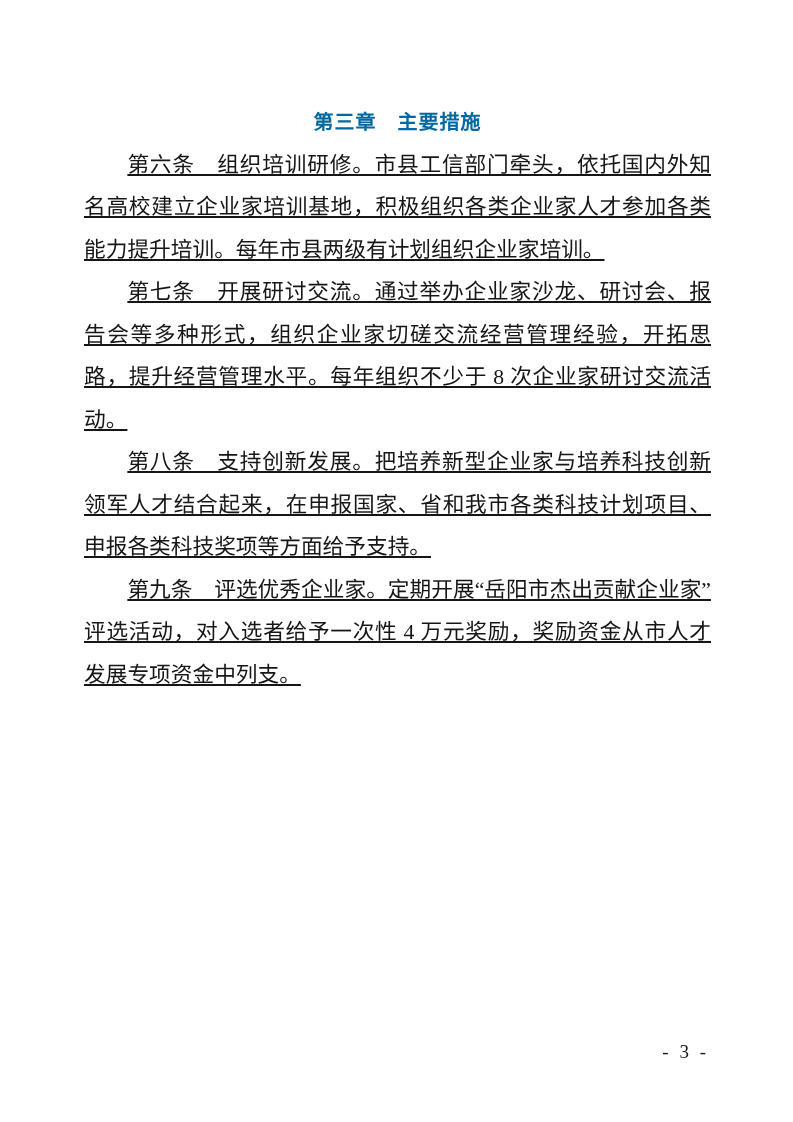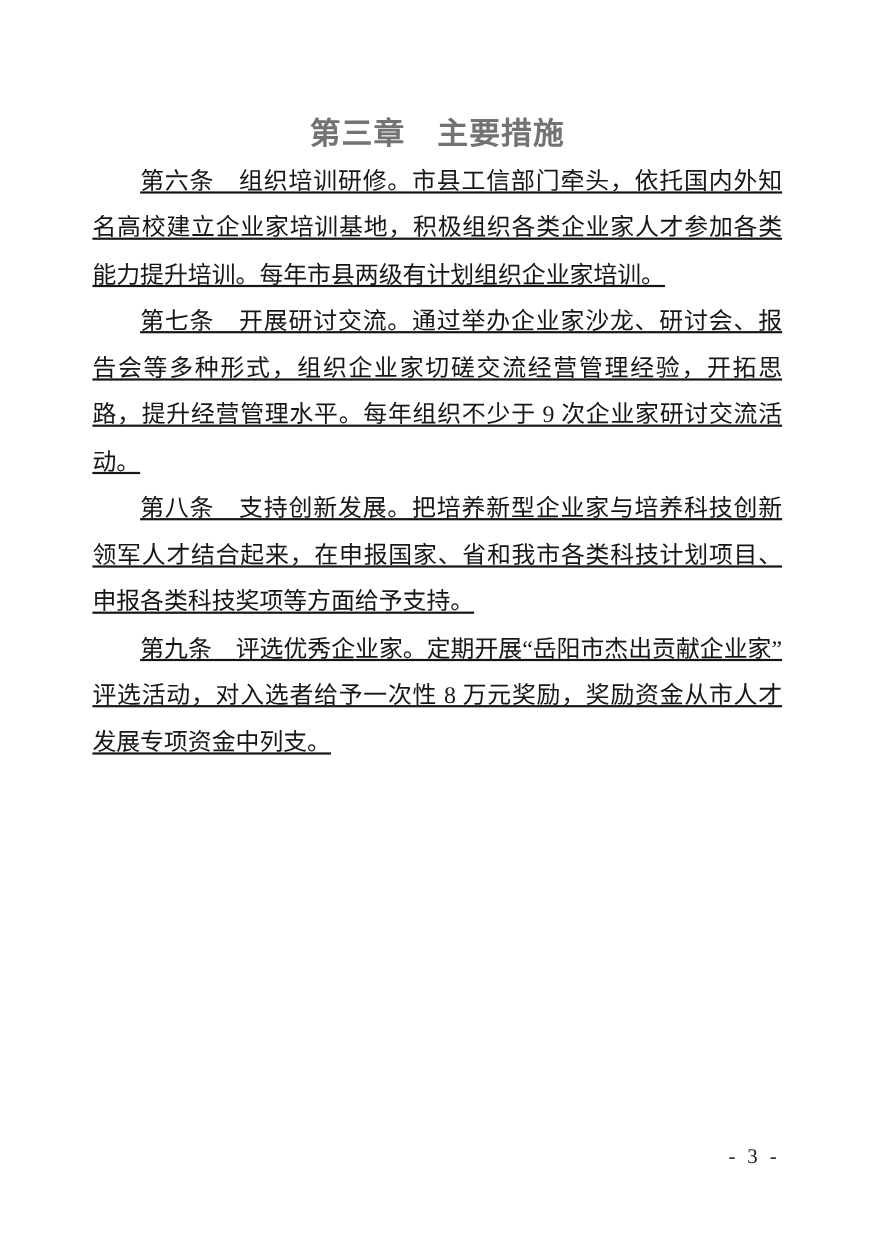--- a/index.html
+++ b/index.html
@@ -22,24 +22,24 @@
     width: 627px;
     font-family: "Liberation Serif", "DejaVu Serif", serif;
     font-size: 21.7px;
     line-height: 42.5px;
   }
   .chapter-title {
     margin: 0;
     text-align: center;
     font-family: "Liberation Sans", "DejaVu Sans", sans-serif;
     font-weight: 700;
-    font-size: 28px;
+    font-size: 20px;
     line-height: 42.5px;
     letter-spacing: 1px;
-    color: #737373;
+    color: #0369a1;
   }
   .article {
     margin: 0;
     text-indent: 2em;
     text-align: justify;
     text-justify: inter-ideograph;
     word-break: break-all;
     text-decoration: underline;
   }
   .page-number {
@@ -57,23 +57,23 @@
 </head>
 <body>
 
 <div class="sheet">
 
   <main class="doc-body">
     <h1 class="chapter-title">第三章　主要措施</h1>
 
     <p class="article">第六条　组织培训研修。市县工信部门牵头，依托国内外知名高校建立企业家培训基地，积极组织各类企业家人才参加各类能力提升培训。每年市县两级有计划组织企业家培训。</p>
 
-    <p class="article">第七条　开展研讨交流。通过举办企业家沙龙、研讨会、报告会等多种形式，组织企业家切磋交流经营管理经验，开拓思路，提升经营管理水平。每年组织不少于 9 次企业家研讨交流活动。</p>
+    <p class="article">第七条　开展研讨交流。通过举办企业家沙龙、研讨会、报告会等多种形式，组织企业家切磋交流经营管理经验，开拓思路，提升经营管理水平。每年组织不少于 8 次企业家研讨交流活动。</p>
 
     <p class="article">第八条　支持创新发展。把培养新型企业家与培养科技创新领军人才结合起来，在申报国家、省和我市各类科技计划项目、申报各类科技奖项等方面给予支持。</p>
 
-    <p class="article">第九条　评选优秀企业家。定期开展“岳阳市杰出贡献企业家”评选活动，对入选者给予一次性 8 万元奖励，奖励资金从市人才发展专项资金中列支。</p>
+    <p class="article">第九条　评选优秀企业家。定期开展“岳阳市杰出贡献企业家”评选活动，对入选者给予一次性 4 万元奖励，奖励资金从市人才发展专项资金中列支。</p>
 
   </main>
 
   <div class="page-number">- 3 -</div>
 
 </div>
 
 </body></html>

